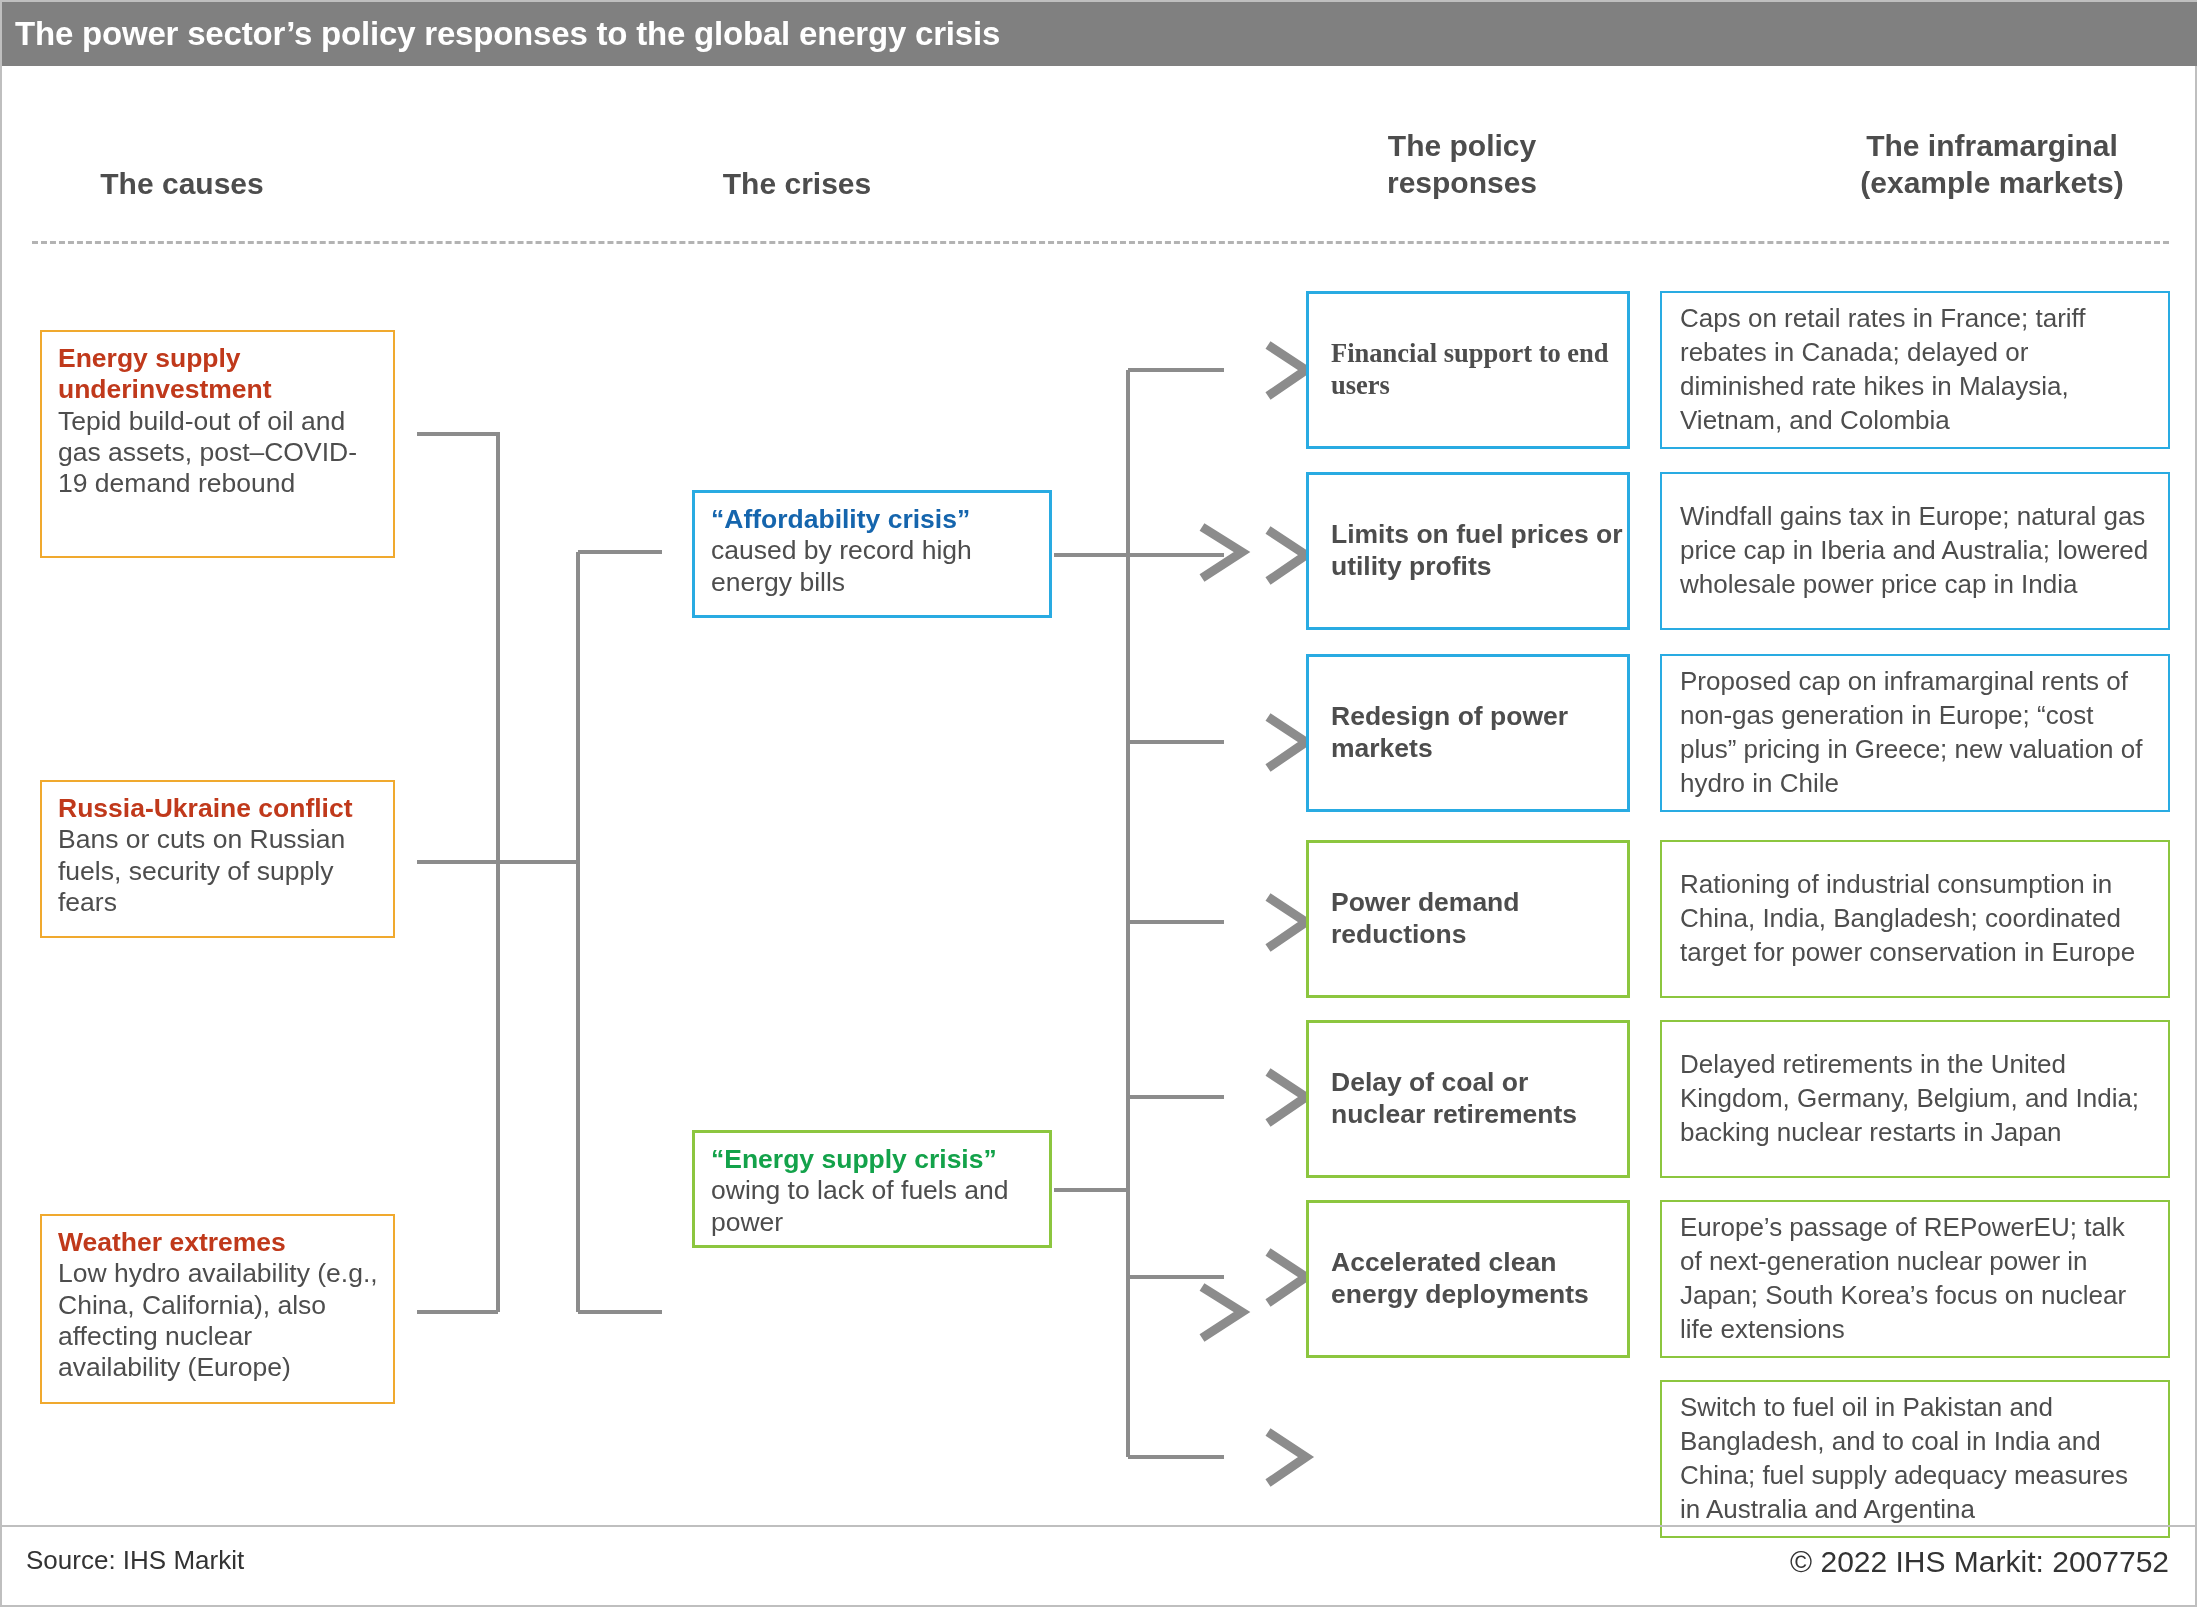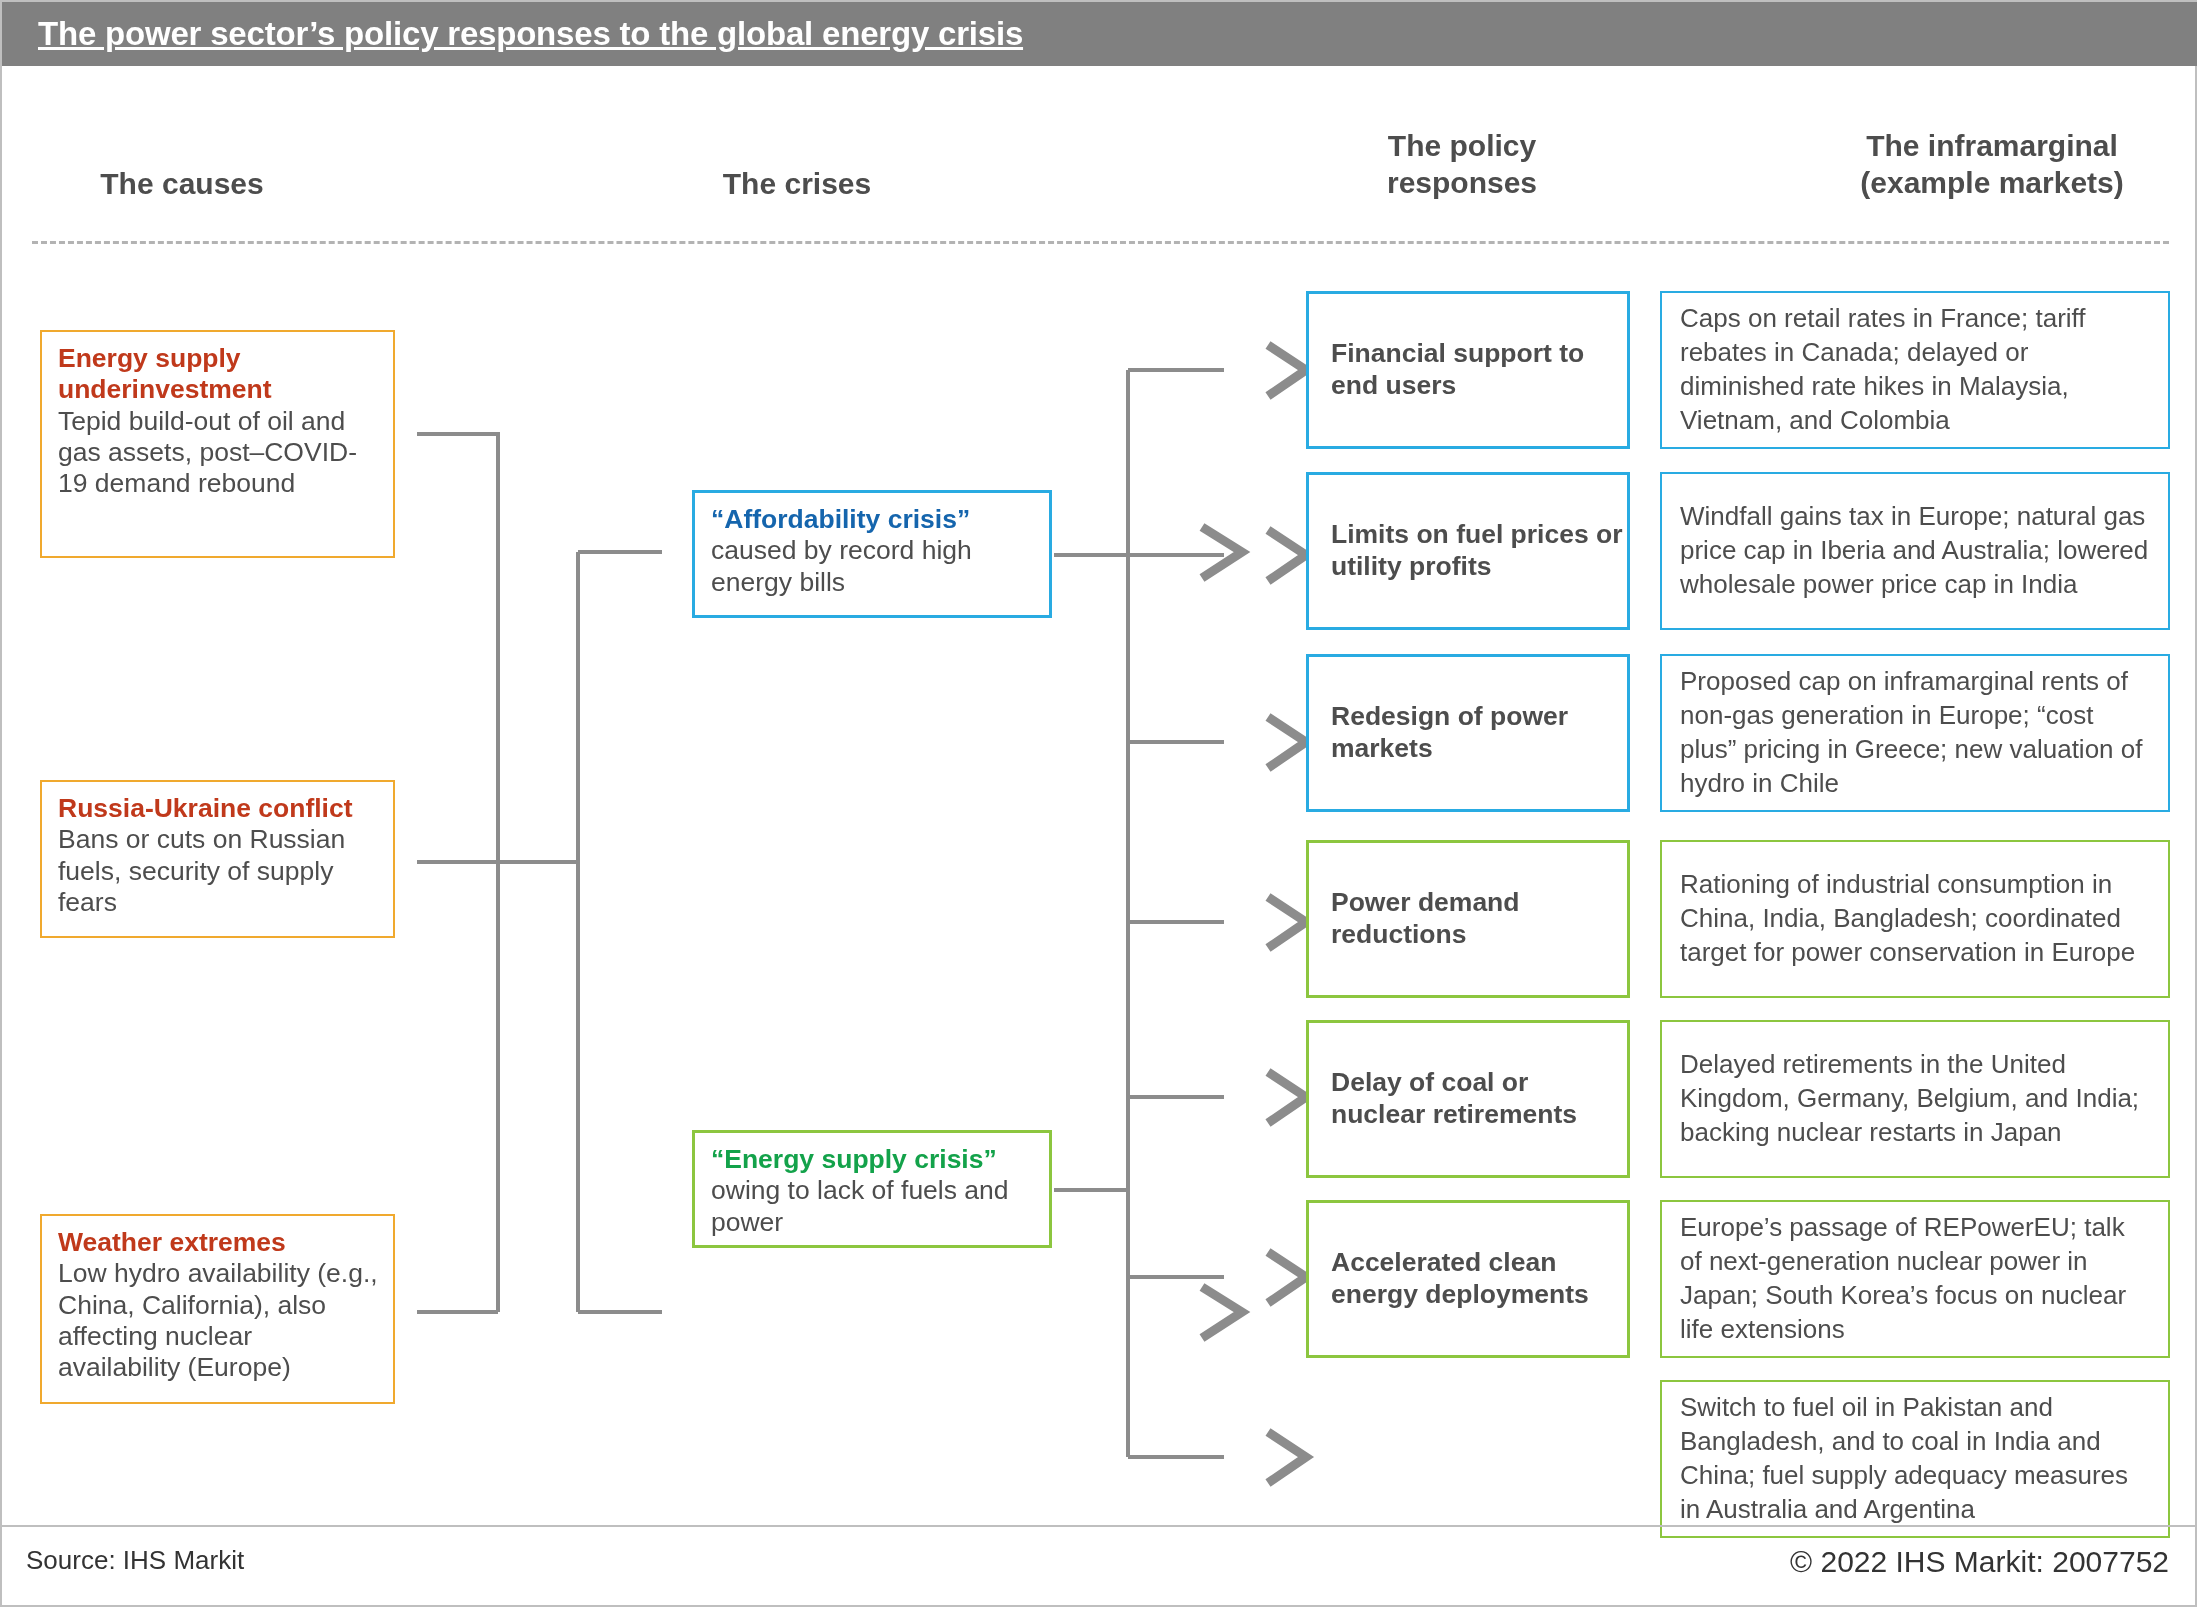--- a/index.html
+++ b/index.html
@@ -17,21 +17,21 @@
     background:#ffffff;
   }
   
   .titlebar{
     position:absolute;left:0;top:0;width:2197px;height:64px;
     background:#808080;
     display:flex;align-items:center;
   }
   .titlebar .txt{
     color:#ffffff;font-size:33px;font-weight:bold;
-    padding-left:36px;letter-spacing:-0.2px;white-space:nowrap;text-decoration:underline;
+    padding-left:13px;letter-spacing:-0.2px;white-space:nowrap;
   }
   
   .colhead{
     position:absolute;
     color:#4d4d4d;font-weight:bold;font-size:30px;
     text-align:center;line-height:1.22;
   }
   
   .dashrule{
     position:absolute;left:30px;top:239px;width:2137px;height:0;
@@ -168,21 +168,21 @@
   <div class="box crisis blue" style="left:690px;top:488px;width:360px;height:128px;">
     <span class="hd">“Affordability crisis”</span>
     <span class="bd">caused by record high energy bills</span>
   </div>
 
   <div class="box crisis green" style="left:690px;top:1128px;width:360px;height:118px;">
     <span class="hd">“Energy supply crisis”</span>
     <span class="bd">owing to lack of fuels and power</span>
   </div>
 
-  <div class="box policy blue" style="left:1304px;top:289px;width:324px;height:158px;">
+  <div class="box policy blue" style="left:1304px;top:289px;width:324px;height:158px;font-family:Liberation Serif, serif;">
     <span>Financial support to end users</span>
   </div>
   <div class="box policy blue" style="left:1304px;top:470px;width:324px;height:158px;">
     <span>Limits on fuel prices or utility profits</span>
   </div>
   <div class="box policy blue" style="left:1304px;top:652px;width:324px;height:158px;">
     <span>Redesign of power markets</span>
   </div>
   <div class="box policy green" style="left:1304px;top:838px;width:324px;height:158px;">
     <span>Power demand reductions</span>

